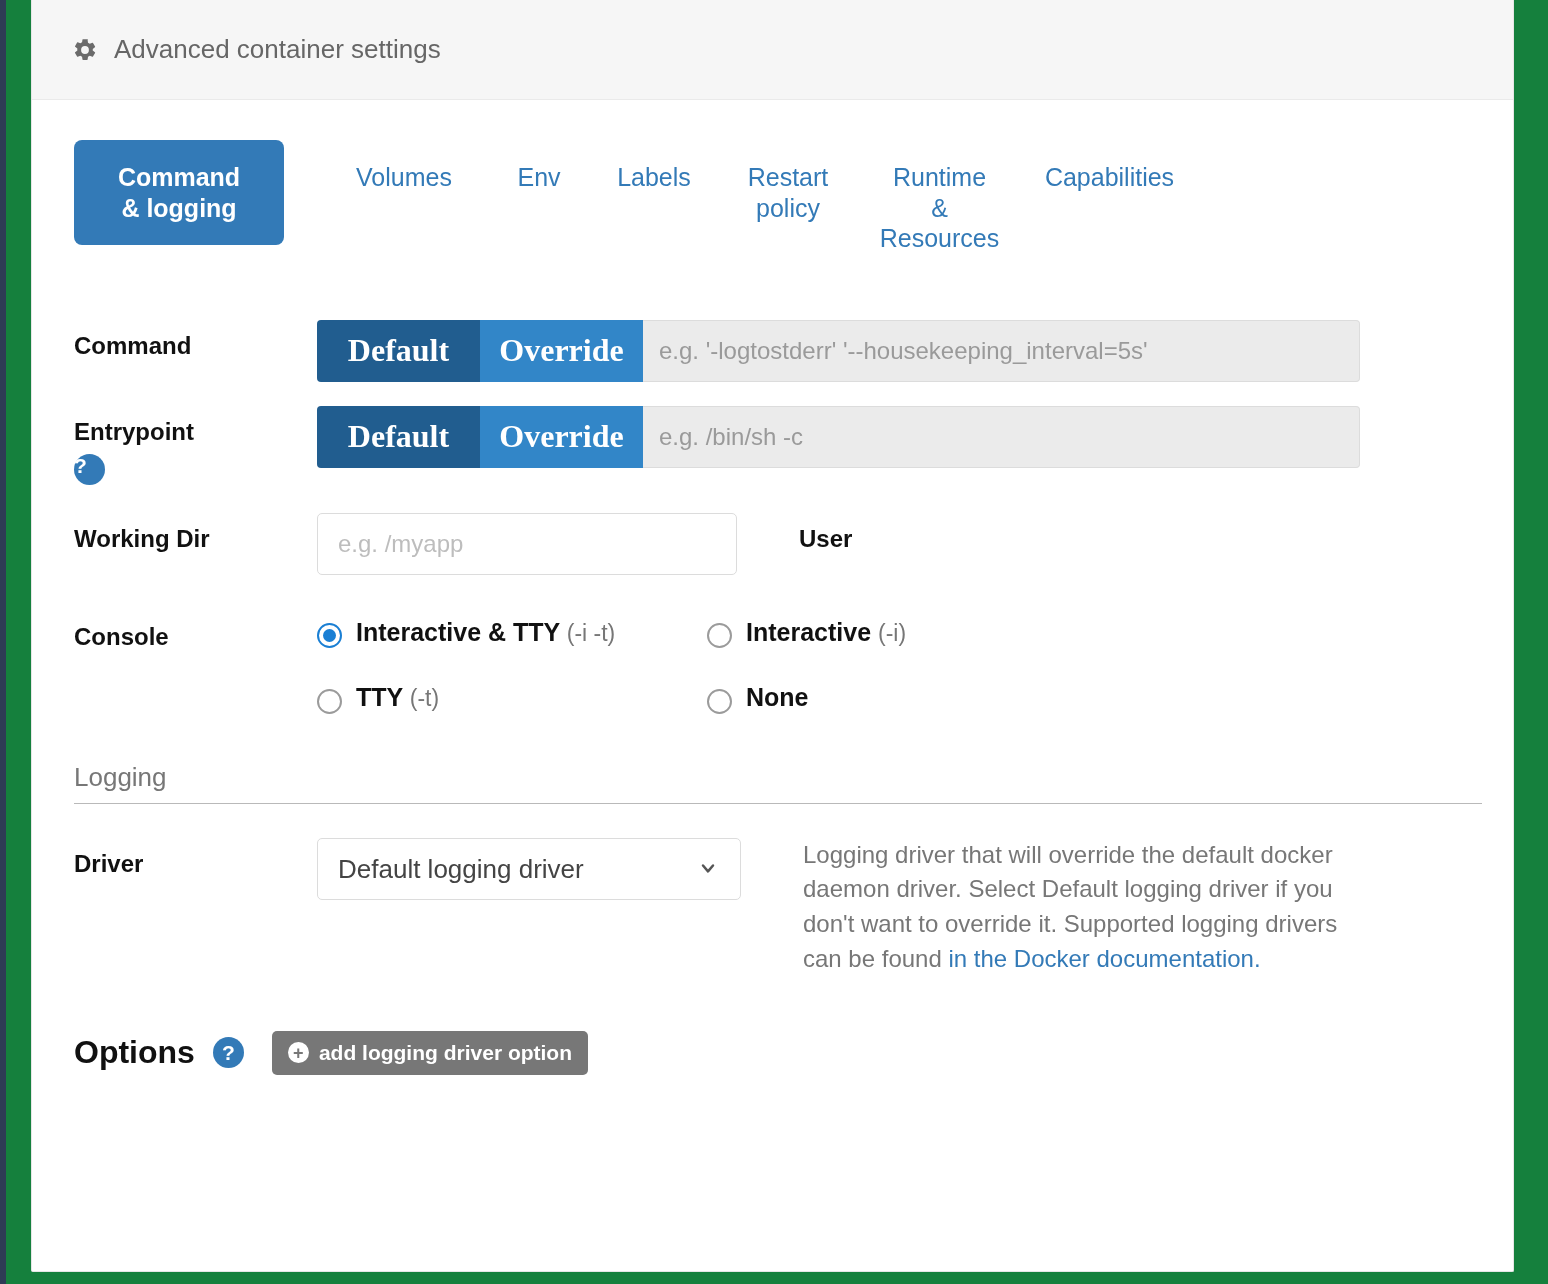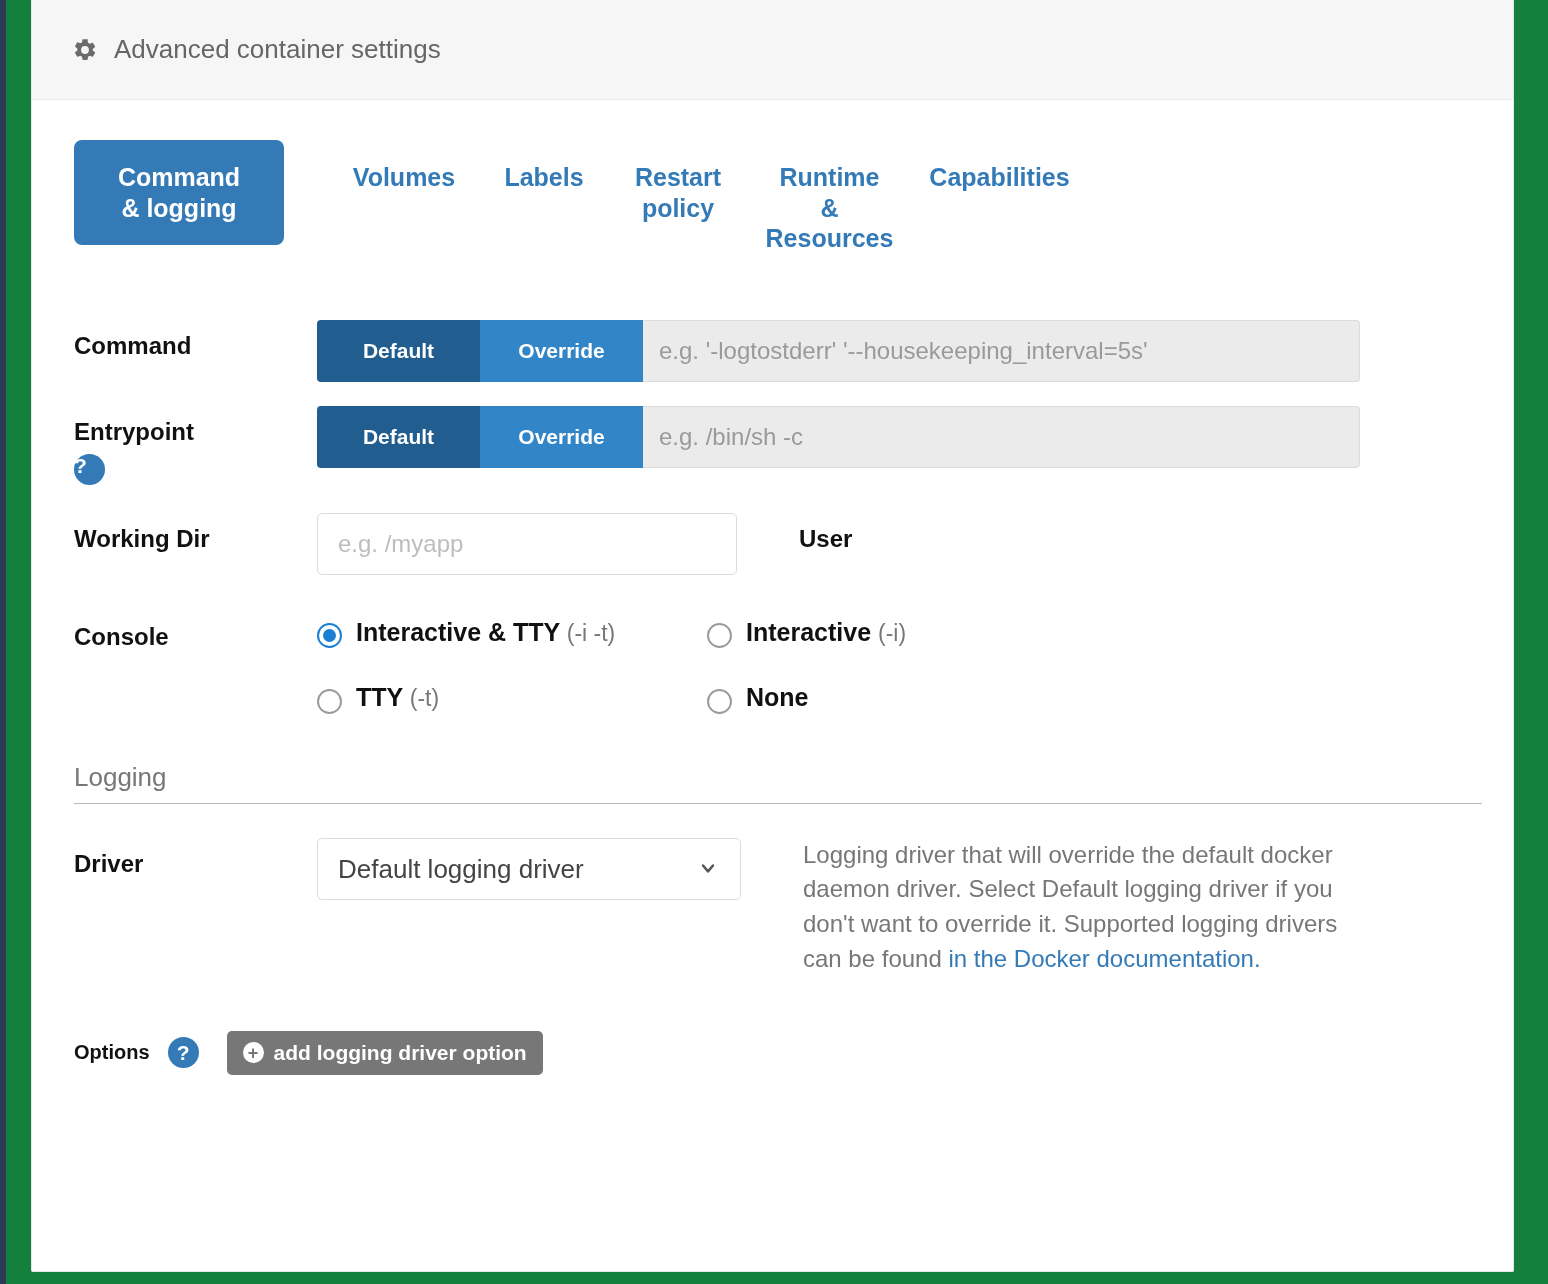--- a/index.html
+++ b/index.html
@@ -56,21 +56,20 @@
     margin-top: 8px;
   }
   .tab {
     font-size: 25px;
     color: #337ab7;
     padding: 22px 0px;
     text-align: center;
     line-height: 1.22;
     cursor: pointer;
     white-space: pre-line;
-    font-weight: bold;
   }
   .tab.spaced { margin-left: 40px; }
   .tab.active {
     background: #337ab7;
     color: #ffffff;
     font-weight: bold;
     border-radius: 8px;
     padding: 22px 18px;
     width: 210px;
   }
@@ -115,26 +114,26 @@
   
   .toggle-input-wrap {
     display: flex;
     align-items: stretch;
     width: 1043px;
     height: 62px;
   }
   .tg-btn {
     width: 163px;
     display: flex; align-items: center; justify-content: center;
-    font-size: 21px;
+    font-size: 32px;
     font-weight: bold;
     color: #fff;
     cursor: pointer;
     border: none;
-    font-family: Liberation Sans, sans-serif;
+    font-family: Liberation Serif, serif;
   }
   .tg-btn.on  { background: #215d8f; border-radius: 4px 0 0 4px; }
   .tg-btn.off { background: #3286c8; }
   .grey-input {
     flex: 1;
     background: #ebebeb;
     border: 1px solid #dcdcdc;
     border-left: none;
     border-radius: 0 4px 4px 0;
     font-size: 24px;
@@ -252,21 +251,21 @@
   }
   .addbtn .plus {
     width: 21px; height: 21px; border-radius: 50%;
     background: #fff; color: #777;
     display: inline-flex; align-items: center; justify-content: center;
     font-size: 18px; line-height: 1;
     margin-right: 10px; font-weight: bold;
   }
   .opts-row { margin-top: 54px; display: flex; align-items: center; }
   .opts-lbl {
-    font-size: 20px; font-weight: bold; color: #111;
+    font-size: 32px; font-weight: bold; color: #111;
     margin-right: 18px;
   }
 </style>
 </head>
 <body>
 
 <div id="root">
 
   <div class="left-rail"></div>
 
@@ -280,20 +279,21 @@
       </span>
       <span>Advanced container settings</span>
     </div>
 
     <div class="panel-body">
 
       <div class="tabs">
         <div class="tab active">Command
 &amp; logging</div>
         <div class="tab spaced tab-w1">Volumes</div>
+        <div class="tab tab-w3">Env</div>
         <div class="tab tab-w4">Labels</div>
         <div class="tab tab-w5">Restart
 policy</div>
         <div class="tab tab-w6">Runtime
 &amp;
 Resources</div>
         <div class="tab tab-w7">Capabilities</div>
       </div>
 
       <div class="form">

